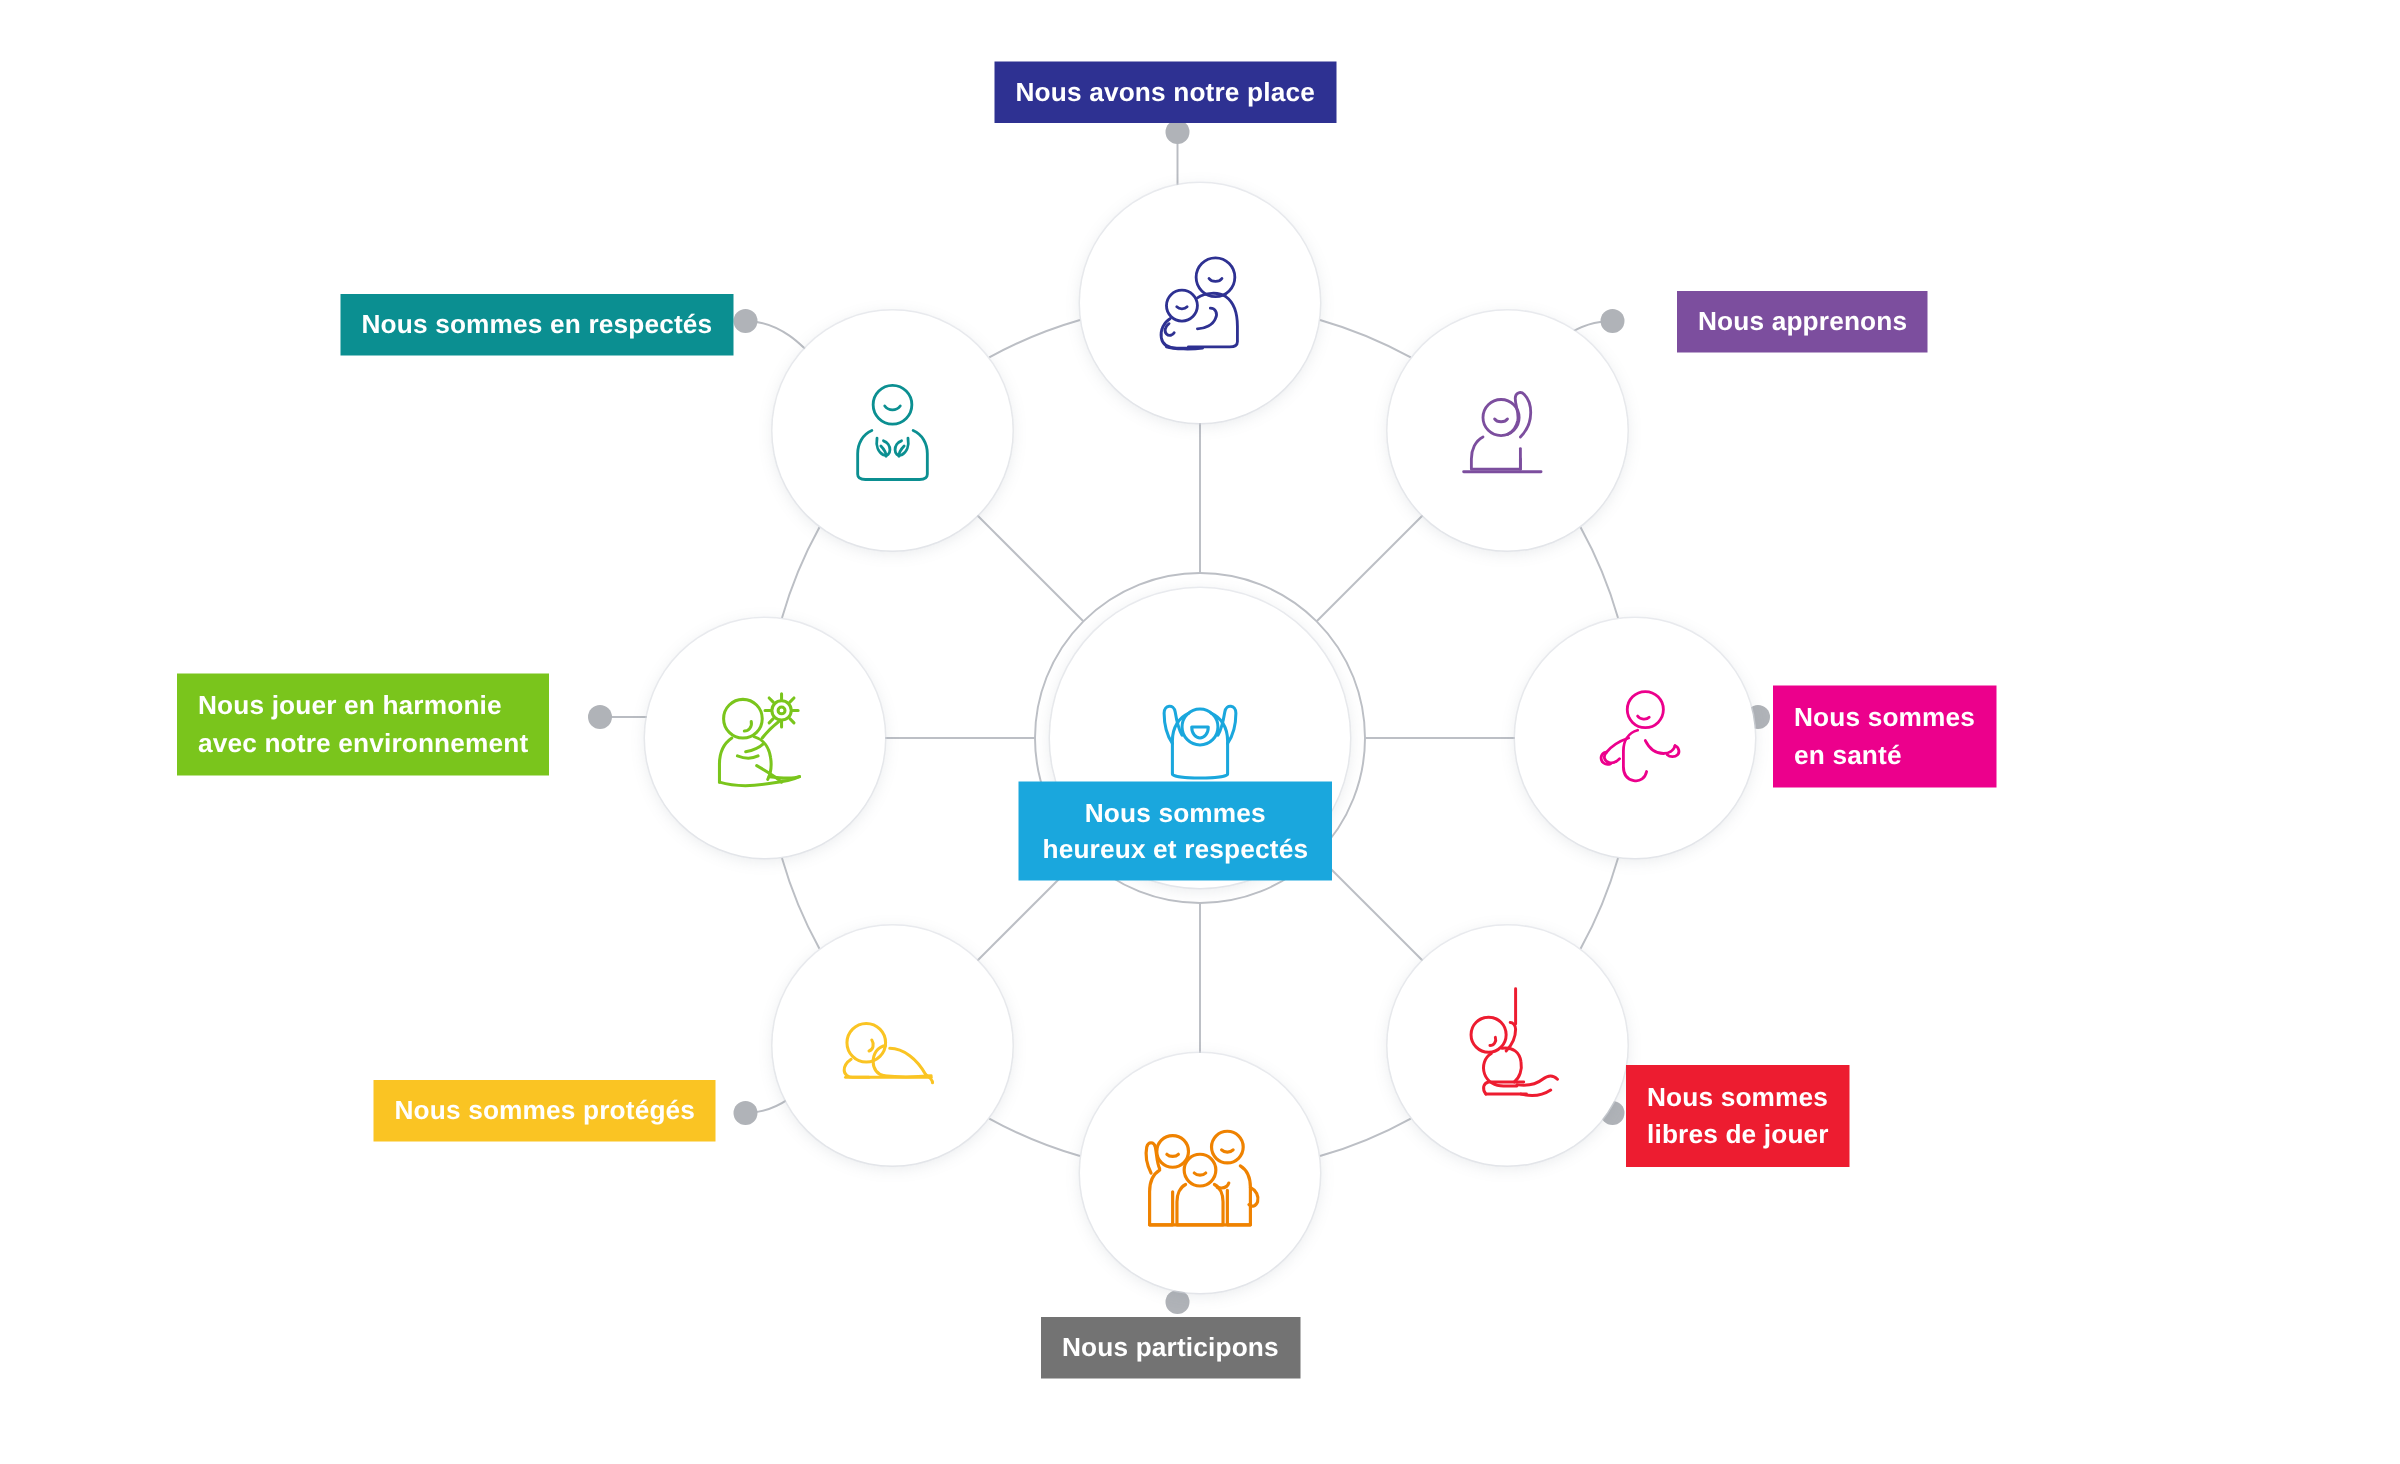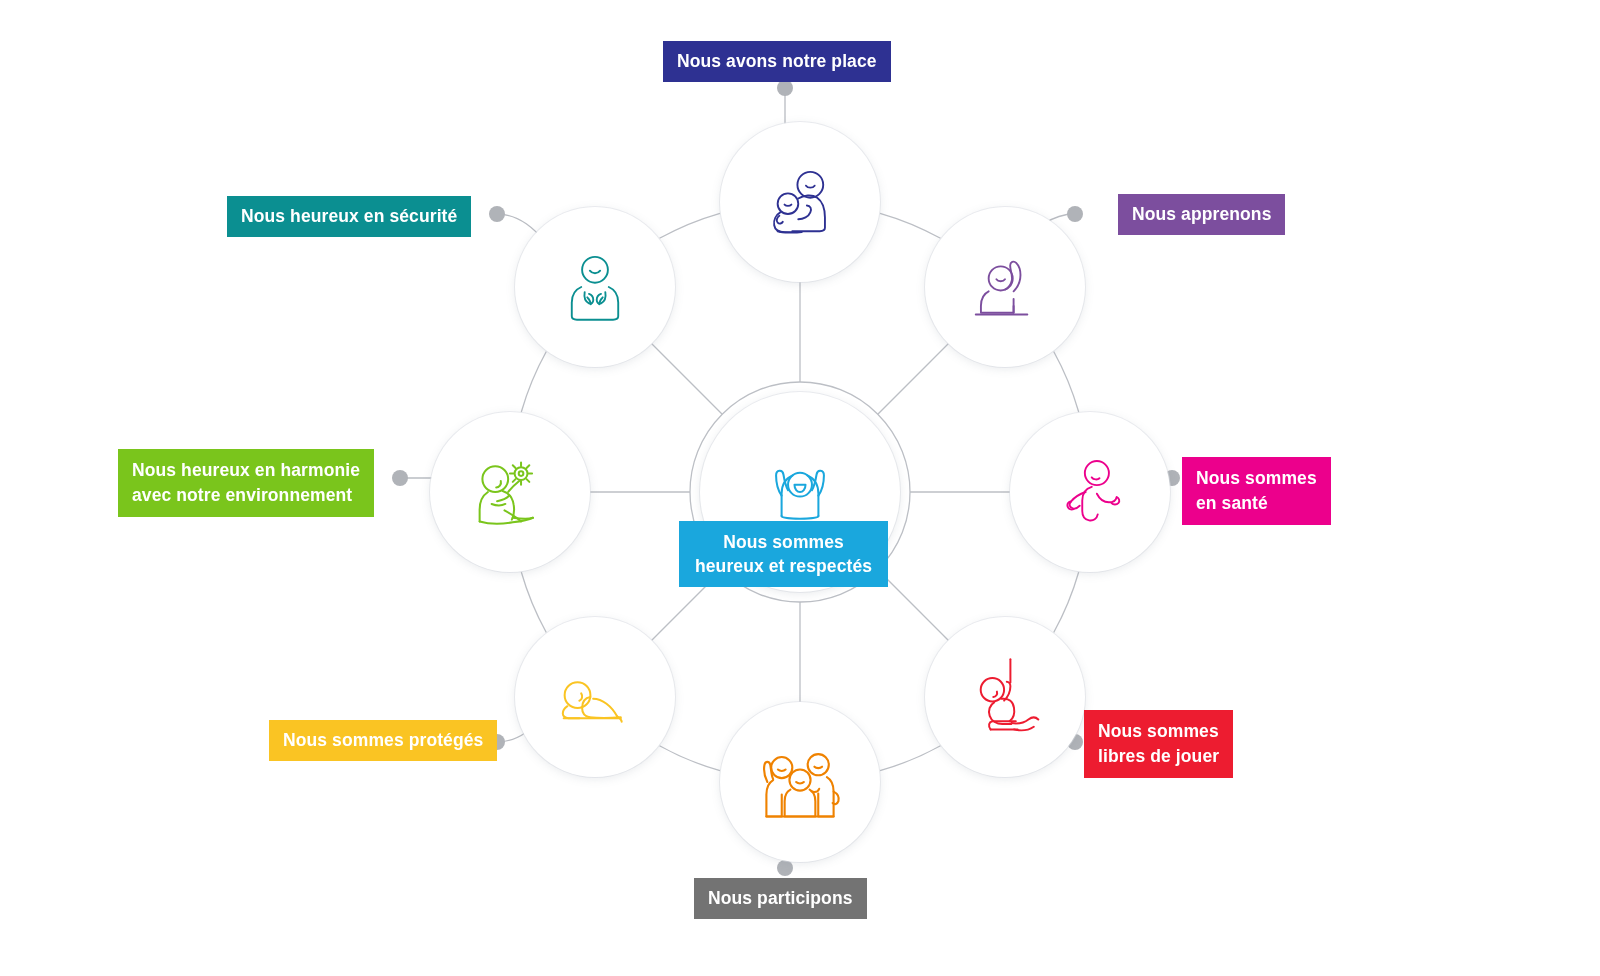--- a/index.html
+++ b/index.html
@@ -227,21 +227,21 @@
       </div>
     </div>
   <div id="labels">
       <div class="label lbl-top " style="left: 663px; top: 41px; background: rgb(46, 49, 146);">Nous avons notre place</div>
       <div class="label lbl-right " style="left: 1084px; top: 194px; background: rgb(124, 78, 158); margin-left: 34px;">Nous apprenons</div>
       <div class="label lbl-right l2" style="left: 1182px; top: 457px; background: rgb(236, 0, 140);">Nous sommes
 en santé</div>
       <div class="label lbl-right l2" style="left: 1084px; top: 710px; background: rgb(237, 28, 48);">Nous sommes
 libres de jouer</div>
       <div class="label lbl-bottom " style="left: 694px; top: 878px; background: #737373;">Nous participons</div>
-      <div class="label lbl-left " style="left: 249px; top: 720px; background: rgb(250, 196, 35); margin-left: 20px;">Nous sommes protégés</div>
-      <div class="label lbl-left l2" style="left: 118px; top: 449px; background: rgb(122, 197, 28);">Nous heureux en harmonie
+      <div class="label lbl-left " style="left: 249px; top: 720px; background: rgb(250, 196, 35);">Nous sommes protégés</div>
+      <div class="label lbl-left l2" style="left: 118px; top: 449px; background: rgb(122, 197, 28);">Nous jouer en harmonie
 avec notre environnement</div>
-      <div class="label lbl-left " style="left: 227px; top: 196px; background: rgb(11, 143, 145);">Nous heureux en sécurité</div>
+      <div class="label lbl-left " style="left: 227px; top: 196px; background: rgb(11, 143, 145);">Nous sommes en respectés</div>
       <div class="label center-label" style="left: 679px; top: 521px; background: rgb(26, 167, 221);">Nous sommes
 heureux et respectés</div>
     </div>
 
 </div>
 
 </body></html>

